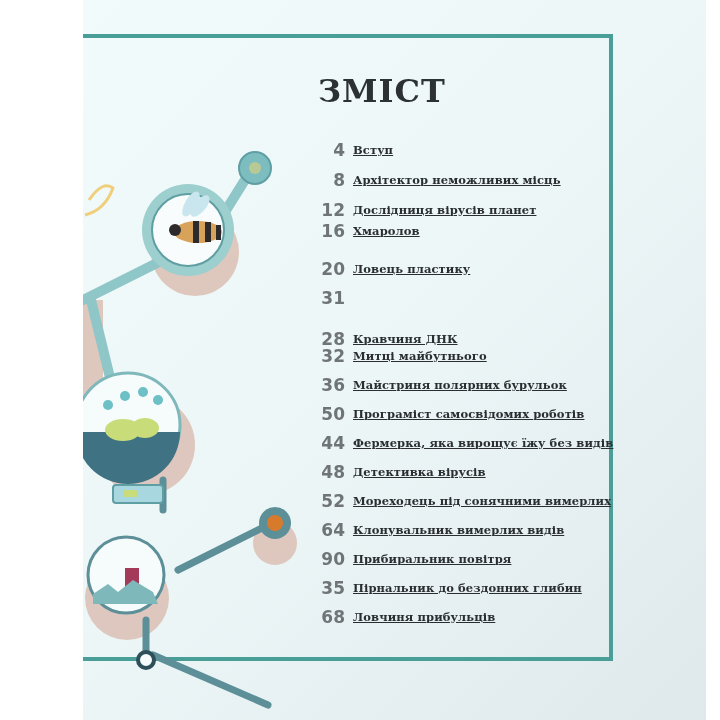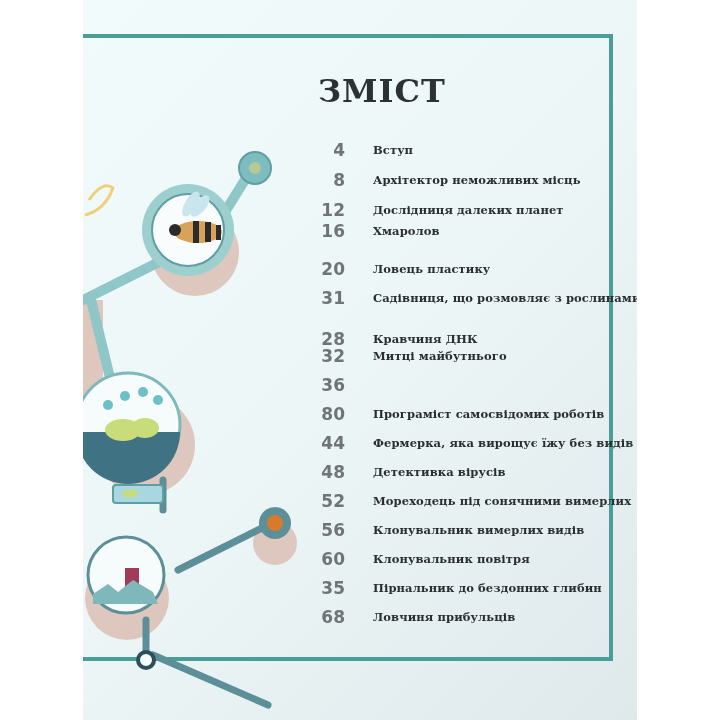--- a/index.html
+++ b/index.html
@@ -2,43 +2,43 @@
 <html><head>
 <meta charset="utf-8">
 <style>
   html, body { margin: 0; padding: 0; }
   body {
     width: 720px; height: 720px; overflow: hidden; position: relative;
     background: #ffffff;
     font-family: "DejaVu Serif", serif;
   }
   .page {
-    position: absolute; left: 83px; top: 0; width: 554px; height: 720px;
+    position: absolute; left: 83px; top: 0; width: 623px; height: 720px;
     background: linear-gradient(135deg, #f2fbfb 0%, #ecf6f7 50%, #dfe9eb 100%);
     overflow: hidden;
   }
   .frame {
     position: absolute; left: -10px; top: 34px; width: 540px; height: 627px;
     border: 4px solid #4a9e98; border-left: none;
     box-sizing: border-box;
   }
   .title {
     position: absolute; left: 235px; top: 72px;
     font-family: "DejaVu Serif", serif; font-weight: bold;
     font-size: 32px; color: #2c3234; letter-spacing: 1px;
   }
   .toc { position: absolute; left: 230px; top: 138px; width: 300px; }
   .toc-row { position: absolute; left: 0; height: 24px; display: flex; align-items: center; }
   .toc-num {
     width: 32px; text-align: right; font-family: "DejaVu Sans", sans-serif;
     font-weight: bold; font-size: 17px; color: #6f7476;
   }
   .toc-label {
-    margin-left: 28px; font-family: "DejaVu Serif", serif; font-weight: bold;
-    font-size: 11.5px; color: #2a2e30; white-space: nowrap; letter-spacing: 0.1px;
+    margin-left: 8px; font-family: "DejaVu Serif", serif; font-weight: bold;
+    font-size: 11.5px; color: #2a2e30; white-space: nowrap; letter-spacing: 0.1px; text-decoration: underline;
   }
   .illus { position: absolute; left: 0; top: 0; width: 230px; height: 720px; }
 </style>
 </head>
 <body>
 
 <div class="page">
   <div class="frame"></div>
 
   <svg class="illus" viewBox="0 0 230 720">
@@ -116,68 +116,68 @@
     <div class="toc-row" style="top:0px">
         <span class="toc-num">4</span>
         <span class="toc-label">Вступ</span>
       </div>
     <div class="toc-row" style="top:30px">
         <span class="toc-num">8</span>
         <span class="toc-label">Архітектор неможливих місць</span>
       </div>
     <div class="toc-row" style="top:60px">
         <span class="toc-num">12</span>
-        <span class="toc-label">Дослідниця далеких планет</span>
+        <span class="toc-label">Дослідниця вірусів планет</span>
       </div>
     <div class="toc-row" style="top:81px">
         <span class="toc-num">16</span>
         <span class="toc-label">Хмаролов</span>
       </div>
     <div class="toc-row" style="top:119px">
         <span class="toc-num">20</span>
         <span class="toc-label">Ловець пластику</span>
       </div>
     <div class="toc-row" style="top:148px">
         <span class="toc-num">31</span>
-        <span class="toc-label">Садівниця, що розмовляє з рослинами</span>
       </div>
     <div class="toc-row" style="top:189px">
         <span class="toc-num">28</span>
         <span class="toc-label">Кравчиня ДНК</span>
       </div>
     <div class="toc-row" style="top:206px">
         <span class="toc-num">32</span>
         <span class="toc-label">Митці майбутнього</span>
       </div>
     <div class="toc-row" style="top:235px">
         <span class="toc-num">36</span>
+        <span class="toc-label">Майстриня полярних бурульок</span>
       </div>
     <div class="toc-row" style="top:264px">
-        <span class="toc-num">80</span>
+        <span class="toc-num">50</span>
         <span class="toc-label">Програміст самосвідомих роботів</span>
       </div>
     <div class="toc-row" style="top:293px">
         <span class="toc-num">44</span>
         <span class="toc-label">Фермерка, яка вирощує їжу без видів</span>
       </div>
     <div class="toc-row" style="top:322px">
         <span class="toc-num">48</span>
         <span class="toc-label">Детективка вірусів</span>
       </div>
     <div class="toc-row" style="top:351px">
         <span class="toc-num">52</span>
         <span class="toc-label">Мореходець під сонячними вимерлих</span>
       </div>
     <div class="toc-row" style="top:380px">
-        <span class="toc-num">56</span>
+        <span class="toc-num">64</span>
         <span class="toc-label">Клонувальник вимерлих видів</span>
       </div>
     <div class="toc-row" style="top:409px">
-        <span class="toc-num">60</span>
-        <span class="toc-label">Клонувальник повітря</span>
+        <span class="toc-num">90</span>
+        <span class="toc-label">Прибиральник повітря</span>
       </div>
     <div class="toc-row" style="top:438px">
         <span class="toc-num">35</span>
         <span class="toc-label">Пірнальник до бездонних глибин</span>
       </div>
     <div class="toc-row" style="top:467px">
         <span class="toc-num">68</span>
         <span class="toc-label">Ловчиня прибульців</span>
       </div>
   </div>

